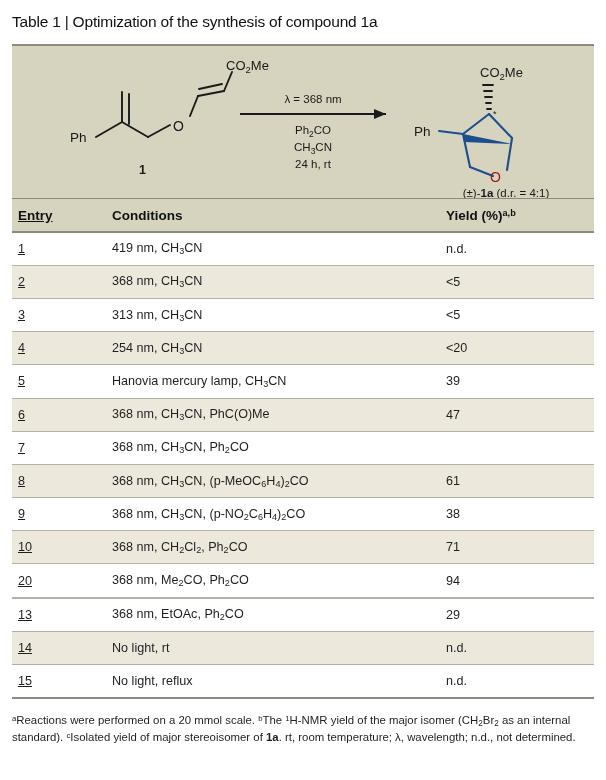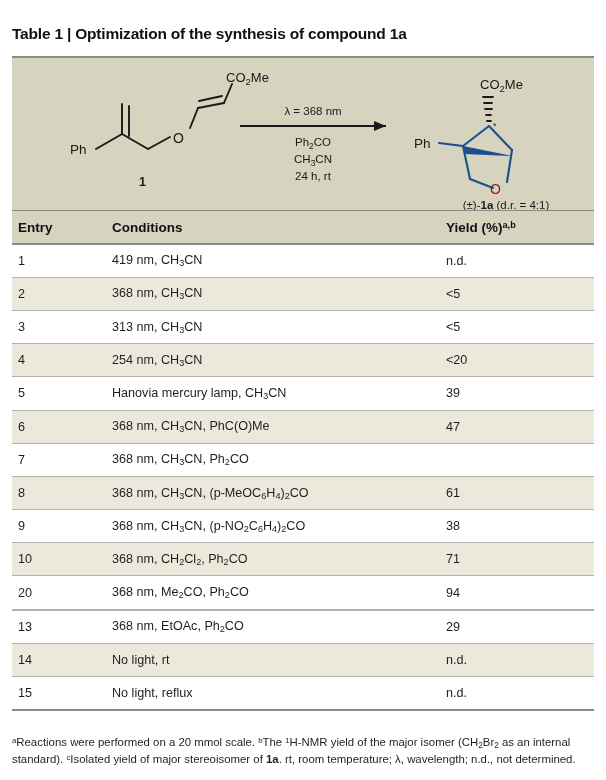--- a/index.html
+++ b/index.html
@@ -16,24 +16,24 @@
   }
   .page {
     position: relative;
     width: 606px;
     height: 780px;
     box-sizing: border-box;
     padding: 0 12px;
   }
   .table-title {
     font-size: 15.5px;
-    font-weight: bold;
+    font-weight: normal;
     letter-spacing: -0.2px;
     color: #111111;
-    padding: 25px 0 12px 0;
+    padding: 13px 0 12px 0;
     line-height: 1.2;
   }
   .rule-top {
     height: 2px;
     background: #8c8b80;
   }
   .rule-mid {
     height: 1.5px;
     background: #8c8b80;
   }
@@ -63,37 +63,38 @@
     font-size: 12.6px;
     color: #1f1f1f;
   }
   .row.shaded { background: #ece9dc; }
   .row.plain { background: #ffffff; }
   .c-entry {
     width: 100px;
     flex: 0 0 100px;
     padding-left: 6px;
     box-sizing: border-box;
+    text-decoration: underline;
   }
   .c-cond {
     flex: 1 1 auto;
     padding-left: 0px;
   }
   .c-yield {
     width: 148px;
     flex: 0 0 148px;
   }
   .thead .c-entry { padding-left: 6px; }
   sub { font-size: 0.72em; vertical-align: -0.22em; }
   sup { font-size: 0.68em; vertical-align: 0.42em; }
   .notes {
     font-size: 11.4px;
     line-height: 1.45;
     color: #1f1f1f;
-    padding-top: 23px;
+    padding-top: 13px;
   }
   .notes b { font-weight: bold; }
 </style>
 </head>
 <body>
 
 <div class="page">
 
   <div class="table-title">Table 1 | Optimization of the synthesis of compound 1a</div>
 

